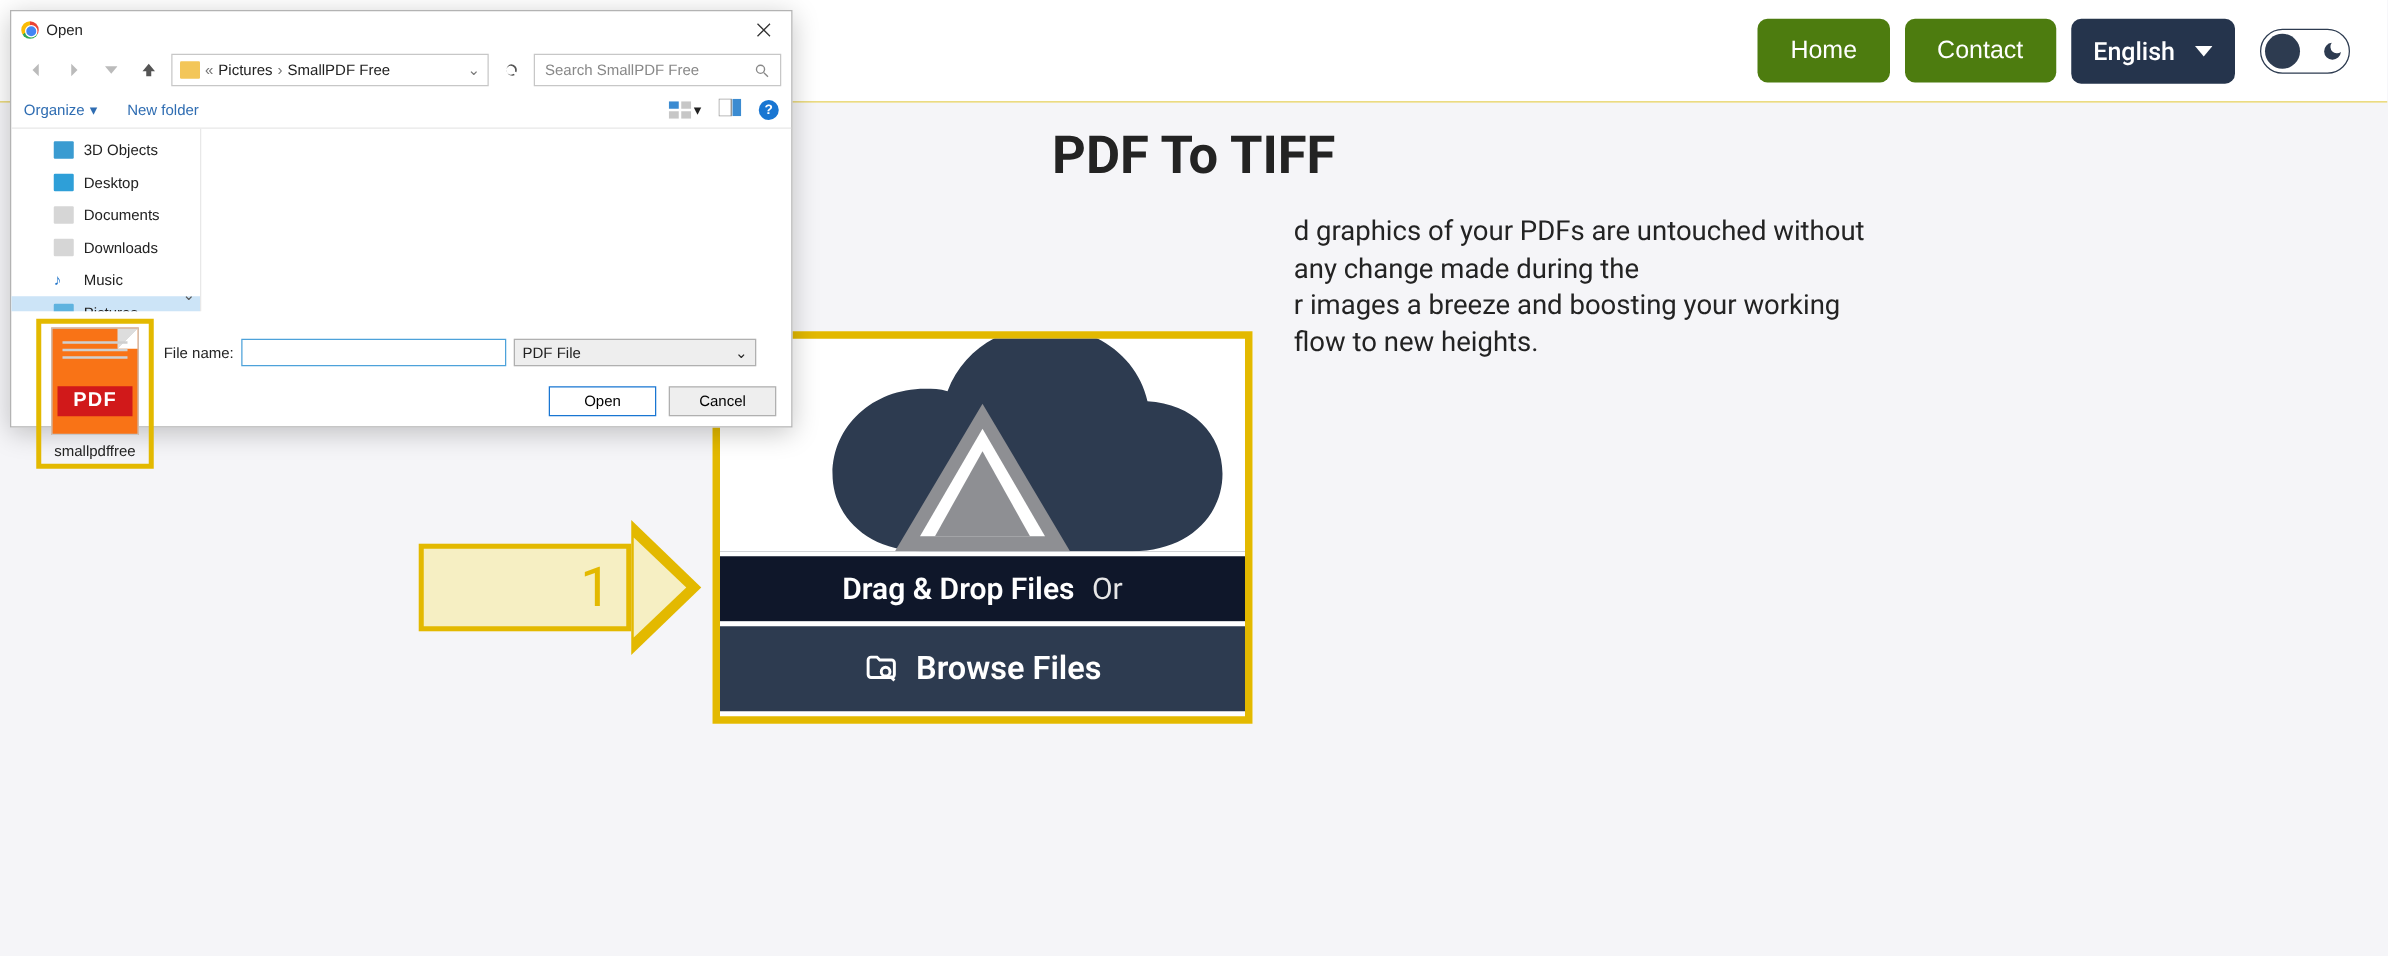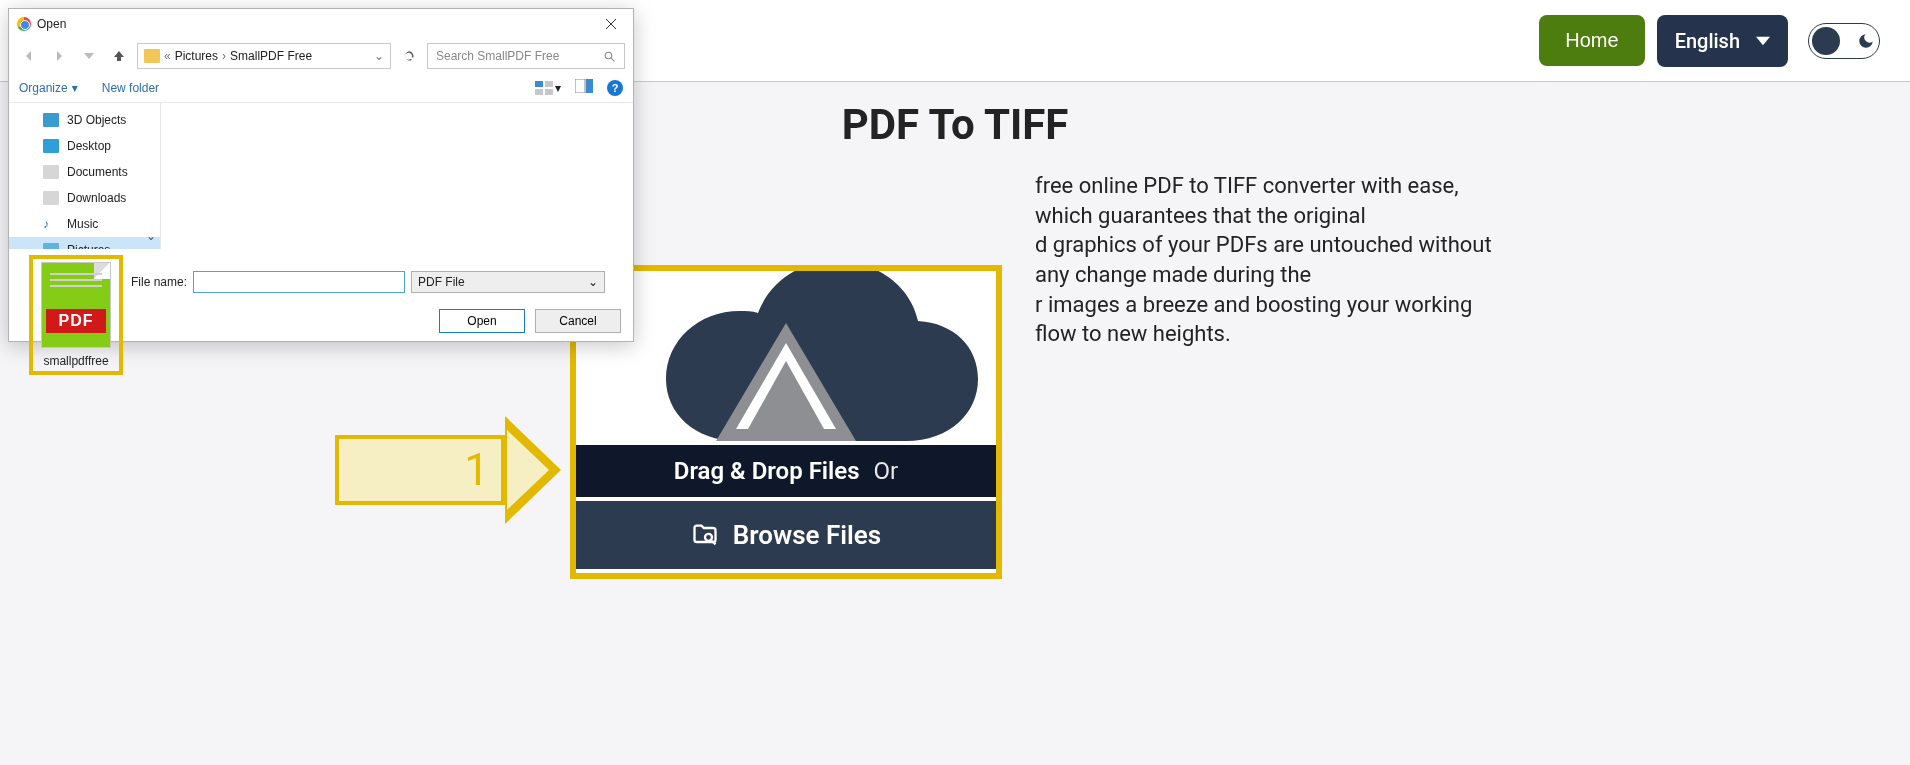--- a/index.html
+++ b/index.html
@@ -303,21 +303,21 @@
     position: absolute;
     left: 20px; top: 6px;
     width: 94px;
     border: 4px solid #e3b900;
     padding: 3px;
     text-align:center;
     cursor:pointer;
   }
   .pdf-paper {
     width: 70px; height: 86px;
-    background: #84cc16;
+    background: #f97316;
     border:1px solid #c7c7c7;
     margin: 0 auto 6px auto;
     position:relative;
   }
   .pdf-paper::before {
     content:"";position:absolute;right:0;top:0;width:16px;height:16px;
     background:linear-gradient(135deg,#ddd 50%,#fff 50%);
   }
   .pdf-lines { position:absolute; left:8px; right:8px; top:10px; }
   .pdf-lines span { display:block; height:2px; background:#cfcfcf; margin-bottom:4px; }
@@ -365,38 +365,38 @@
   .win-btn.primary {
     border:1px solid #1976d2;
     background:#fff;
   }
 </style>
 </head>
 <body>
 
 <div class="header">
   <button class="nav-btn">Home</button>
+  <button class="nav-btn">Contact</button>
   <div class="lang-select">
     <span>English</span>
     <svg viewBox="0 0 10 6">
         <path d="M0 0 L5 6 L10 0" fill="#fff"></path>
       </svg>
   </div>
   <div class="theme-toggle">
     <div class="knob"></div>
     <svg class="moon" width="18" height="18" viewBox="0 0 24 24">
         <path fill="currentColor" d="M21 12.8A9 9 0 1111.2 3a7 7 0 009.8 9.8z"></path>
       </svg>
   </div>
 </div>
 
 <div class="main">
   <h1 class="page-title">PDF To TIFF</h1>
   <div class="desc">
-    <div>free online PDF to TIFF converter with ease, which guarantees that the original</div>
     <div>d graphics of your PDFs are untouched without any change made during the</div>
     <div>r images a breeze and boosting your working flow to new heights.</div>
   </div>
 </div>
 
 <div class="upload-wrap">
   <div class="cloud-area">
     <svg class="cloud-svg" width="400" height="200" viewBox="0 0 400 200">
       <path fill="#2d3b50" d="M320 180c44 0 72-28 72-62 0-32-24-56-60-58-8-36-42-60-82-60-36 0-66 20-78 52-6-2-12-2-18-2-42 0-74 30-74 68 0 34 28 62 72 62h168z"></path>
       <polygon fill="#8e8f93" points="200,62 130,180 270,180"></polygon>

